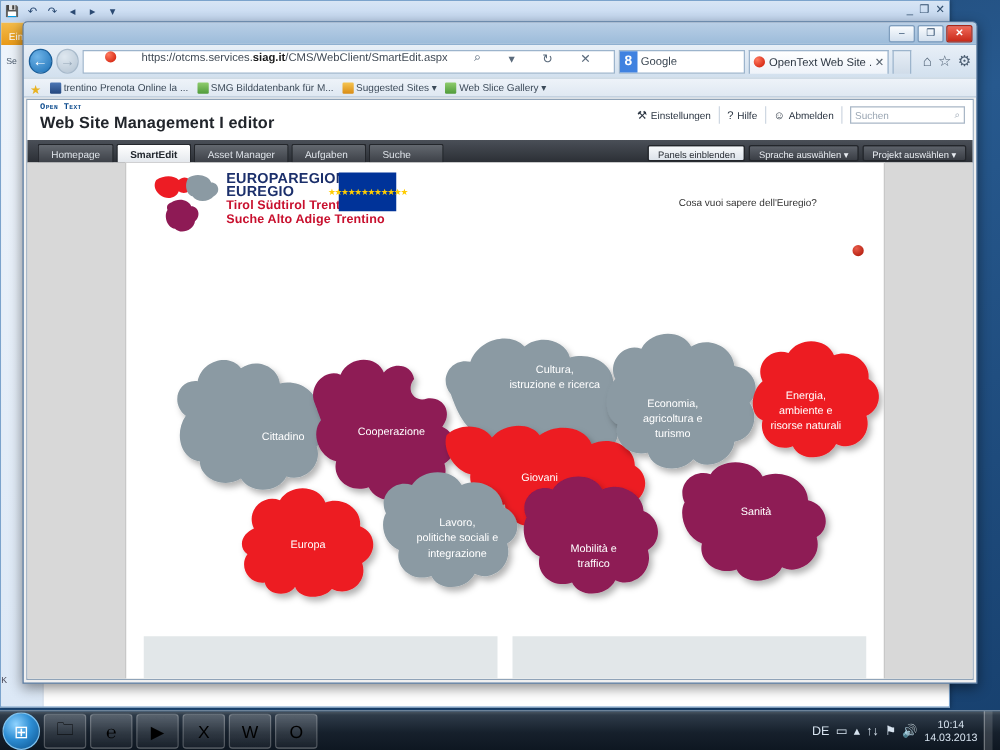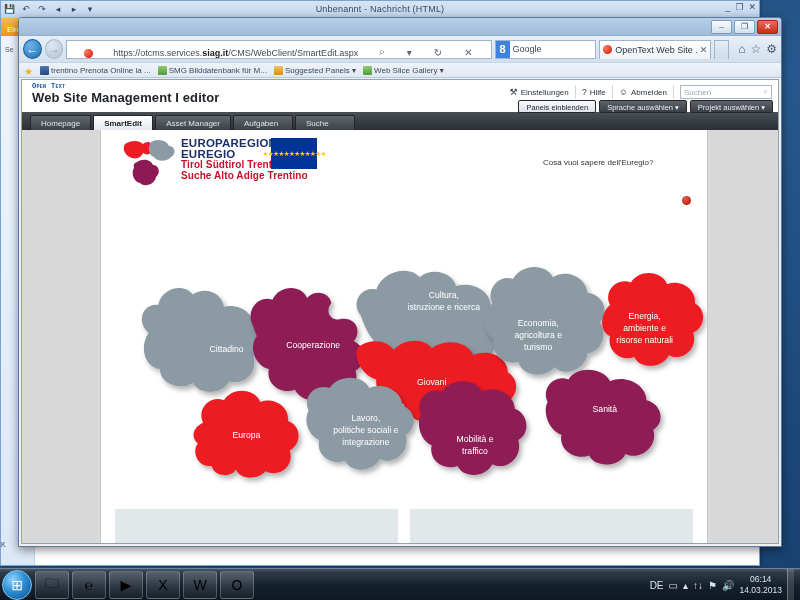--- a/index.html
+++ b/index.html
@@ -103,21 +103,21 @@
     background: radial-gradient(circle at 35% 30%, #6fb4e8, #1b6fb5);
     color: #fff; border: 1px solid #1a5e99;
   }
   .navcircle.fwd {
     background: radial-gradient(circle at 35% 30%, #dfe8f0, #b3c3d2);
     color: #97a8b8; border: 1px solid #a8bacb;
   }
   #ie-addressbar {
     flex: 1; height: 19px; background: #fff;
     border: 1px solid #9cb4cc;
-    display: flex; align-items: flex-end; padding: 0 17px; gap: 20px;
+    display: flex; align-items: flex-start; padding: 0 17px; gap: 20px;
     font-size: 9px; color: #404a55;
   }
   .site-dot {
     width: 9px; height: 9px; border-radius: 50%;
     background: radial-gradient(circle at 30% 30%, #ff7a5f, #cc1400);
     flex: 0 0 auto;
   }
   #ie-url { flex: 1; white-space: nowrap; overflow: hidden; }
   #ie-url b { font-weight: bold; color: #1b1b1b; }
   .addr-icon { font-size: 10px; color: #5b6b7c; padding: 0 1px; }
@@ -206,21 +206,21 @@
     color: #dfe4ea;
     background: linear-gradient(#63686f, #3c4047);
     border: 1px solid #23262b; border-bottom: none;
     border-radius: 2px 2px 0 0;
   }
   .ot-tab.active {
     background: linear-gradient(#ffffff, #e4e8ed);
     color: #23282f; font-weight: bold;
   }
   #ot-rightctrls {
-    position: absolute; right: 5px; bottom: 17px;
+    position: absolute; right: 5px; bottom: 1px;
     display: flex; gap: 3px;
   }
   .ot-ctrl {
     height: 13px; padding: 0 7px; font-size: 7.5px; line-height: 13px;
     color: #e8ecf1;
     background: linear-gradient(#5e636b, #3a3e45);
     border: 1px solid #23262b; border-radius: 2px;
   }
   .ot-ctrl.light {
     background: linear-gradient(#f7f9fb, #dde3ea); color: #272c33;
@@ -345,21 +345,20 @@
 <div id="desktop"></div>
 
 <div id="outlook-window">
   <div id="outlook-qat">
     <span class="qicon">💾</span>
     <span class="qicon">↶</span>
     <span class="qicon">↷</span>
     <span class="qicon">◂</span>
     <span class="qicon">▸</span>
     <span class="qicon">▾</span>
-    <span id="outlook-title">Unbenannt - Nachricht (HTML)</span>
     <span id="outlook-winbtns">
       <span>_</span>
       <span>❐</span>
       <span>✕</span>
     </span>
   </div>
   <div id="outlook-ribbon-tabs">
     <span class="rtab">Einf</span>
   </div>
   <div id="outlook-body">
@@ -414,21 +413,21 @@
     <span class="fav">
       <span class="favicon blue"></span>
       <span>trentino Prenota Online la ...</span>
     </span>
     <span class="fav">
       <span class="favicon green"></span>
       <span>SMG Bilddatenbank für M...</span>
     </span>
     <span class="fav">
       <span class="favicon orange"></span>
-      <span>Suggested Panels ▾</span>
+      <span>Suggested Sites ▾</span>
     </span>
     <span class="fav">
       <span class="favicon green"></span>
       <span>Web Slice Gallery ▾</span>
     </span>
   </div>
 
   <div id="ot-app">
 
     <div id="ot-header">
@@ -608,18 +607,18 @@
   <div class="tb-item">W</div>
   <div class="tb-item">O</div>
   <div id="tray">
     <span class="tray-ico">DE</span>
     <span class="tray-ico">▭</span>
     <span class="tray-ico">▴</span>
     <span class="tray-ico">↑↓</span>
     <span class="tray-ico">⚑</span>
     <span class="tray-ico">🔊</span>
     <span id="tray-clock">
-      <span>06:14</span><br>
+      <span>10:14</span><br>
       <span>14.03.2013</span>
     </span>
     <span id="show-desktop"></span>
   </div>
 </div>
 
 </body></html>

